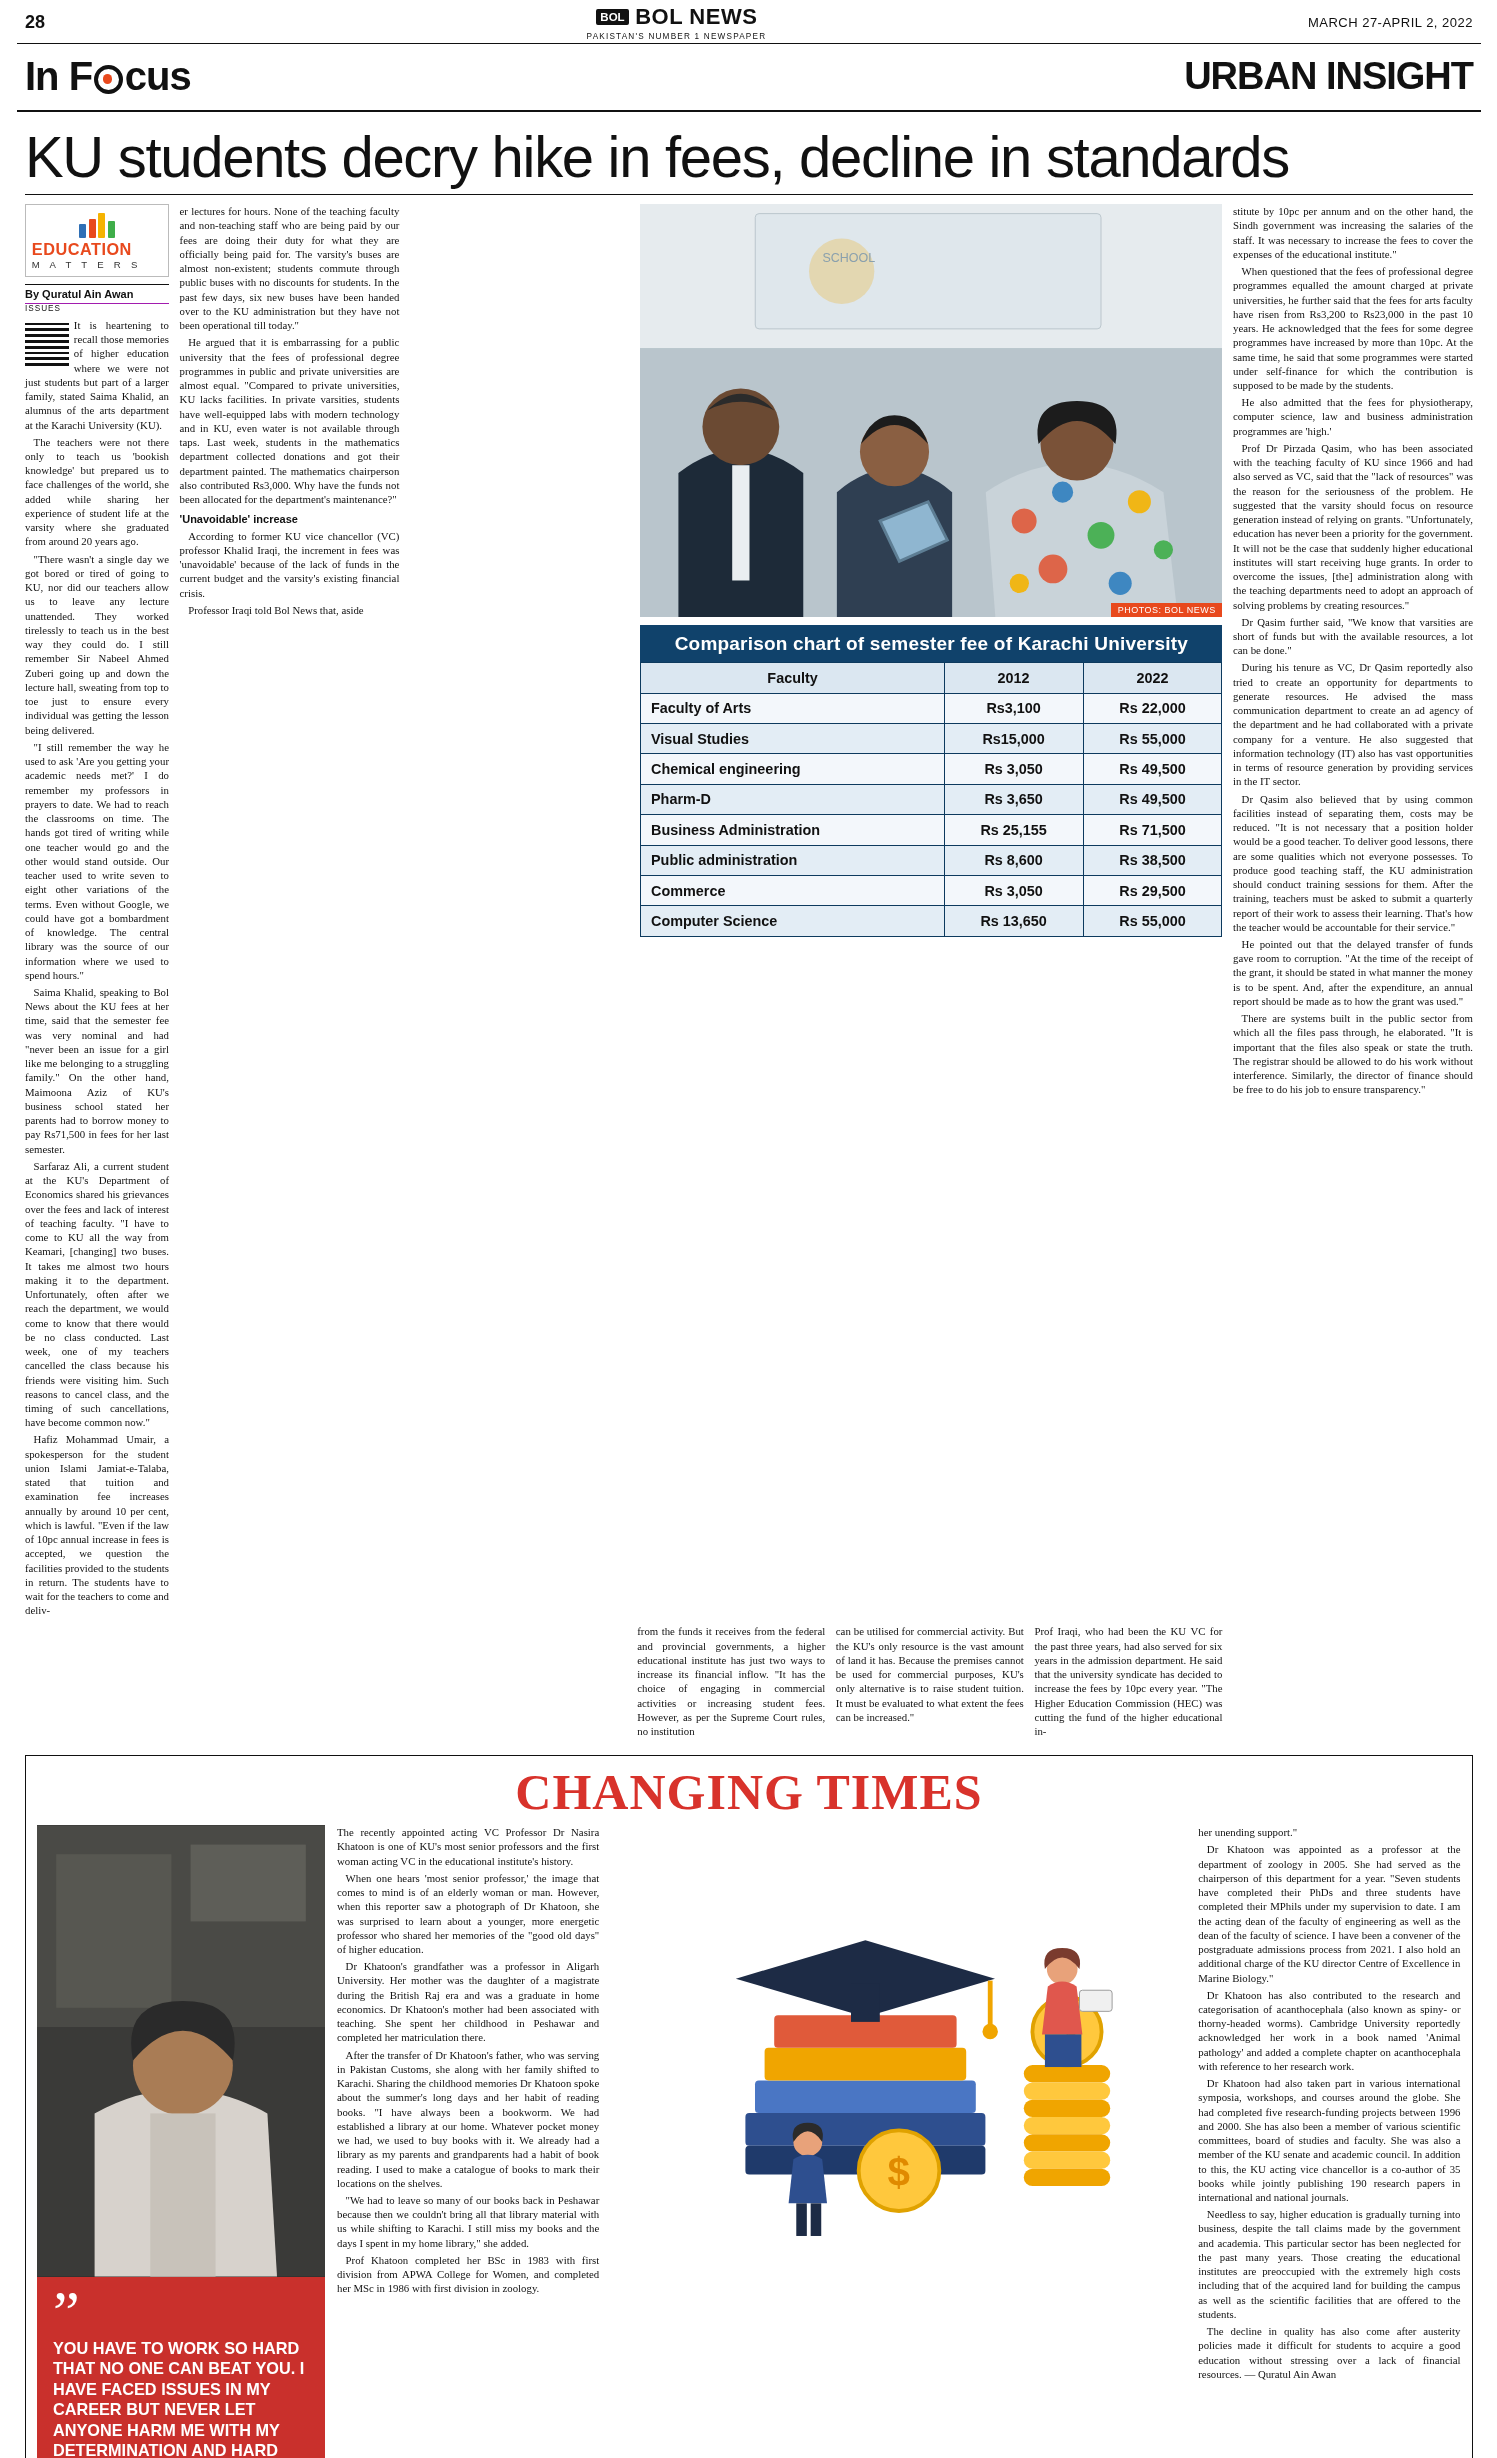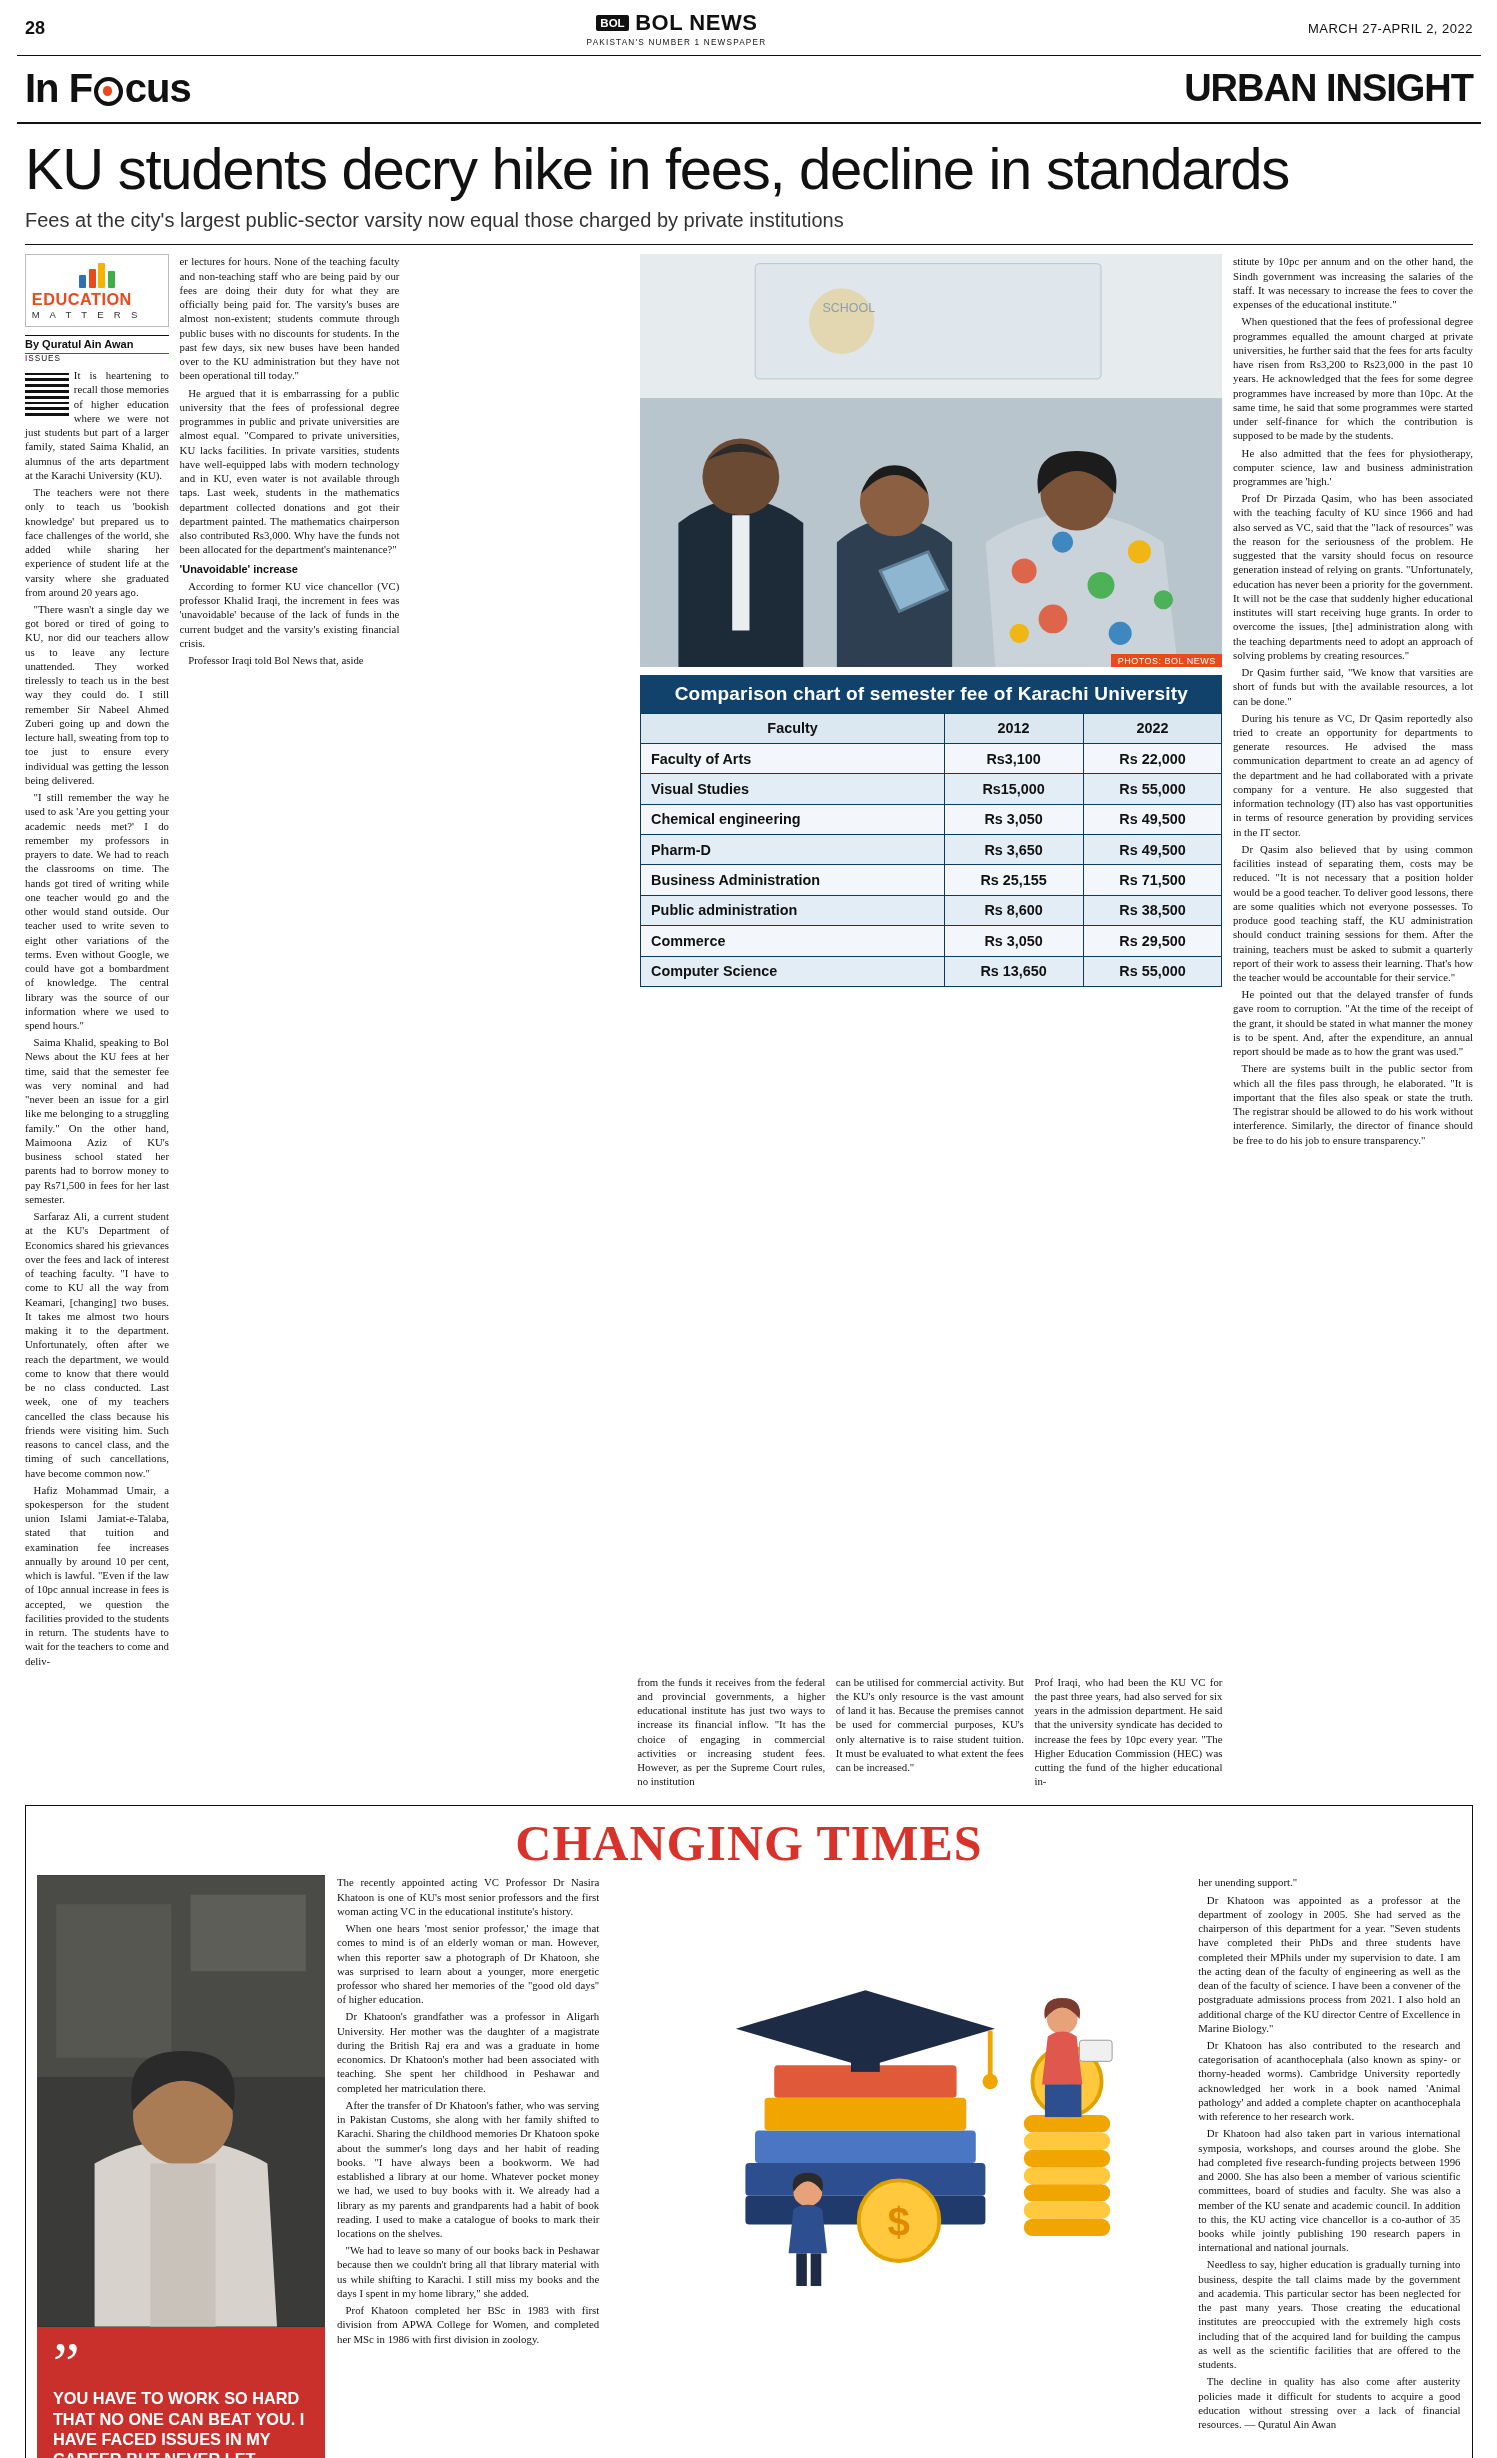--- a/index.html
+++ b/index.html
@@ -9,21 +9,21 @@
     background:#ffffff;
     font-family:"Liberation Serif", serif;
     color:#111;
     position:relative;
     overflow:hidden;
   }
   .page { width:1498px; height:2458px; position:relative; padding:0 17.3px; }
 
   
   .topbar { display:flex; align-items:center; justify-content:space-between;
-            border-bottom:1.9px solid #111; padding:9.6px 7.7px 7.7px 7.7px; height:56px; }
+            border-bottom:1.9px solid #111; padding:9.6px 7.7px 7.7px 7.7px; height:44px; }
   .pagenum { font-family:"Liberation Sans", sans-serif; font-weight:bold; font-size:18px; }
   .masthead-mini { display:flex; flex-direction:column; align-items:center; }
   .mm-row { display:flex; align-items:center; gap:5.8px; }
   .mm-badge { background:#111; color:#fff; font-family:"Liberation Sans", sans-serif;
               font-size:11.5px; font-weight:bold; padding:1.9px 4.8px; border-radius:1.9px; }
   .mm-name { font-family:"Liberation Sans", sans-serif; font-weight:bold; font-size:22px; letter-spacing:0.5px;}
   .mm-sub { font-family:"Liberation Sans", sans-serif; font-size:8.2px; letter-spacing:1.2px; margin-top:1.9px; }
   .dateline { font-family:"Liberation Sans", sans-serif; font-size:13px; letter-spacing:0.5px; }
 
   
@@ -116,21 +116,20 @@
   <div class="sectionbar">
     <div class="infocus">
       <span>In F</span>
         <span class="oring"></span>
         <span>cus</span>
     </div>
     <div class="urban">URBAN INSIGHT</div>
   </div>
 
   <div class="headline">KU students decry hike in fees, decline in standards</div>
-  <div class="subhead">Fees at the city's largest public-sector varsity now equal those charged by private institutions</div>
   <div class="rule"></div>
 
   <div class="main">
 
     <div class="colA">
       <div class="edu-logo">
         <div class="bars">
           <i style="height:13.4px;background:#2f6fb5;"></i>
           <i style="height:19px;background:#e8491d;"></i>
           <i style="height:25px;background:#f5b301;"></i>

